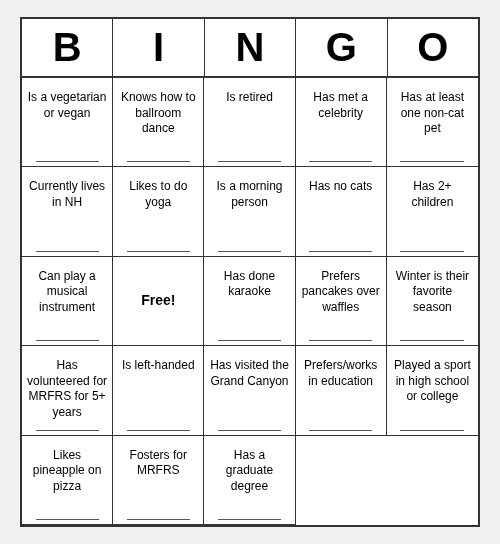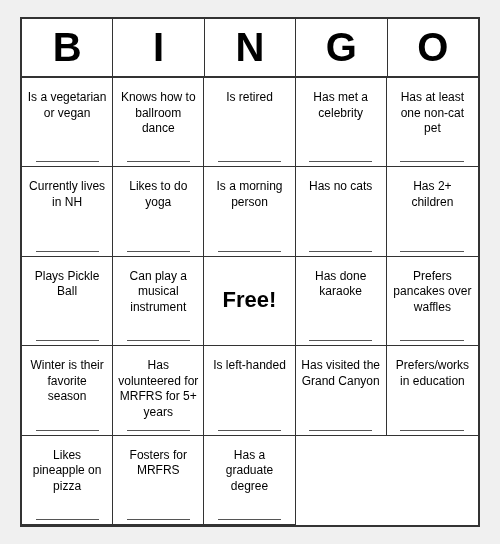--- a/index.html
+++ b/index.html
@@ -57,21 +57,21 @@
     .bingo-cell::after {
       content: '';
       position: absolute;
       bottom: 4px;
       left: 15%;
       right: 15%;
       height: 1px;
       background: #555;
     }
     .bingo-cell.free {
-      font-size: 22px;
+      font-size: 14px;
       font-weight: bold;
       justify-content: center;
     }
     .bingo-cell.free::after {
       display: none;
     }
     .cell-text {
       margin-top: 6px;
     }
   </style>
@@ -111,23 +111,20 @@
       <div class="bingo-cell">
         <span class="cell-text">Is a morning person</span>
       </div>
       <div class="bingo-cell">
         <span class="cell-text">Has no cats</span>
       </div>
       <div class="bingo-cell">
         <span class="cell-text">Has 2+ children</span>
       </div>
       <div class="bingo-cell">
-        <span class="cell-text">Plays Pickle Ball</span>
-      </div>
-      <div class="bingo-cell">
         <span class="cell-text">Can play a musical instrument</span>
       </div>
       <div class="bingo-cell free">
         <span class="cell-text">Free!</span>
       </div>
       <div class="bingo-cell">
         <span class="cell-text">Has done karaoke</span>
       </div>
       <div class="bingo-cell">
         <span class="cell-text">Prefers pancakes over waffles</span>
@@ -141,20 +138,23 @@
       <div class="bingo-cell">
         <span class="cell-text">Is left-handed</span>
       </div>
       <div class="bingo-cell">
         <span class="cell-text">Has visited the Grand Canyon</span>
       </div>
       <div class="bingo-cell">
         <span class="cell-text">Prefers/works in education</span>
       </div>
       <div class="bingo-cell">
+        <span class="cell-text">Played a sport in high school or college</span>
+      </div>
+      <div class="bingo-cell">
         <span class="cell-text">Likes pineapple on pizza</span>
       </div>
       <div class="bingo-cell">
         <span class="cell-text">Fosters for MRFRS</span>
       </div>
       <div class="bingo-cell">
         <span class="cell-text">Has a graduate degree</span>
       </div>
     </div>
 </div>

